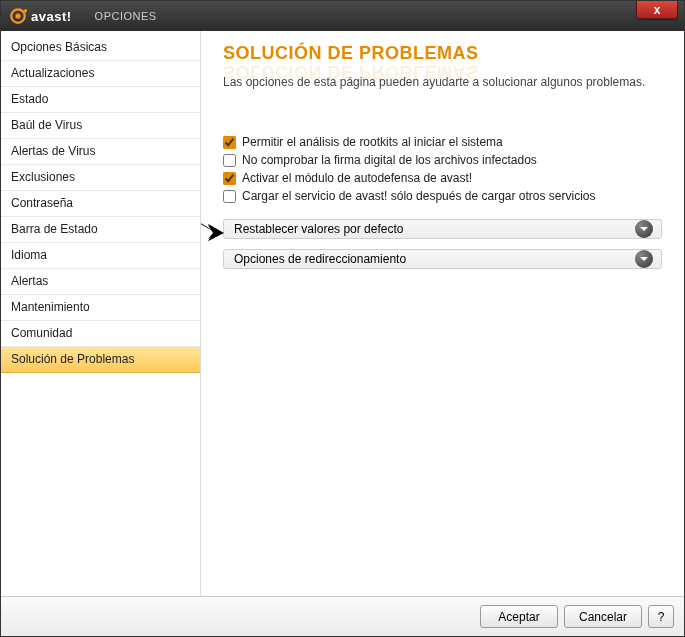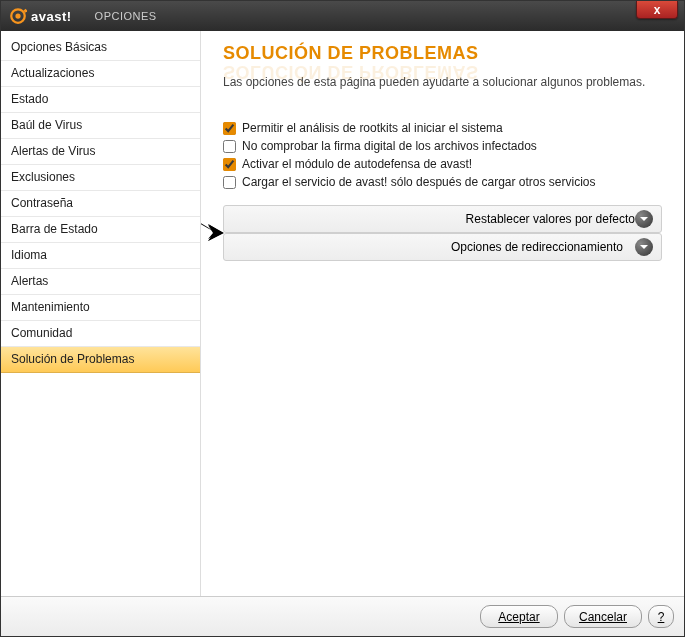--- a/index.html
+++ b/index.html
@@ -12,30 +12,30 @@
   .title-section { color: #ccc; font-size: 11px; margin-left: 23px; letter-spacing: 0.5px; }
   .close-btn { position: absolute; right: 6px; top: 0; width: 42px; height: 18px; background: linear-gradient(#d94a3a,#a22); border: 1px solid #5a1a1a; border-top: none; border-radius: 0 0 4px 4px; color: #fff; display: flex; align-items: center; justify-content: center; font-weight: bold; font-size: 12px; cursor: pointer; box-shadow: 0 1px 2px rgba(0,0,0,.4); }
   .body { flex: 1; display: flex; background: #fff; }
   .sidebar { width: 200px; background: #fff; border-right: 1px solid #ddd; padding-top: 4px; }
   .sidebar-item { padding: 5px 10px 6px; border-bottom: 1px solid #e8e8e8; cursor: pointer; color: #222; font-size: 12px; }
   .sidebar-item.active { background: linear-gradient(#ffe39a,#ffca57); border-bottom: 1px solid #e0b04a; }
   .content { flex: 1; padding: 12px 22px 12px 22px; position: relative; overflow: hidden; }
   .page-title { color: #e68a00; font-size: 18px; font-weight: 600; letter-spacing: 0.5px; position: relative; }
   .page-title-reflection { color: #e68a00; opacity: .12; transform: scaleY(-1); position: absolute; left: 22px; top: 30px; font-size: 18px; font-weight: 600; letter-spacing: 0.5px; pointer-events: none; }
   .page-desc { color: #444; font-size: 12px; margin-top: 11px; }
-  .check-group { margin-top: 30px; }
+  .check-group { margin-top: 44px; }
   .check-row { display: flex; align-items: center; gap: 6px; padding: 2px 0; }
   .check-row input[type=checkbox]{ width:13px; height:13px; accent-color:#e68a00; }
   .check-row label { color: #222; font-size: 12px; }
-  .expander { margin-top: 14px; background: linear-gradient(#f7f7f7,#ededed); border: 1px solid #cfcfcf; border-radius: 3px; height: 28px; display: flex; align-items: center; justify-content: flex-end; padding: 0 8px 0 10px; cursor: pointer; }
-  .expander + .expander { margin-top: 0; gap: 12px; }
+  .expander { margin-top: 14px; background: linear-gradient(#f7f7f7,#ededed); border: 1px solid #cfcfcf; border-radius: 3px; height: 20px; display: flex; align-items: center; justify-content: space-between; padding: 0 8px 0 10px; cursor: pointer; }
+  .expander + .expander { margin-top: 10px; gap: 12px; }
   .exp-arrow { width: 18px; height: 18px; border-radius: 50%; background: radial-gradient(circle at 30% 30%, #888, #333); display:flex; align-items:center; justify-content:center; }
   .exp-arrow svg { width: 10px; height:10px; }
   .footer { height: 40px; border-top: 1px solid #ccc; background: linear-gradient(#fafafa,#ececec); display:flex; align-items:center; justify-content:flex-end; gap:6px; padding: 0 10px; }
-  .btn { min-width: 78px; height: 23px; background: linear-gradient(#fefefe,#e5e5e5); border: 1px solid #9a9a9a; border-radius: 10px; font-size: 12px; cursor: pointer; padding: 0 12px; text-decoration: underline; }
+  .btn { min-width: 78px; height: 23px; background: linear-gradient(#fefefe,#e5e5e5); border: 1px solid #9a9a9a; border-radius: 3px; font-size: 12px; cursor: pointer; padding: 0 12px; }
   .btn.small { min-width: 26px; padding:0; }
   .pointer-arrow { position:absolute; left: -10px; top: 184px; width: 34px; height: 30px; pointer-events:none; }
 </style>
 </head>
 <body>
 
 <div class="window">
 
   <div class="titlebar">
     <div class="logo">

